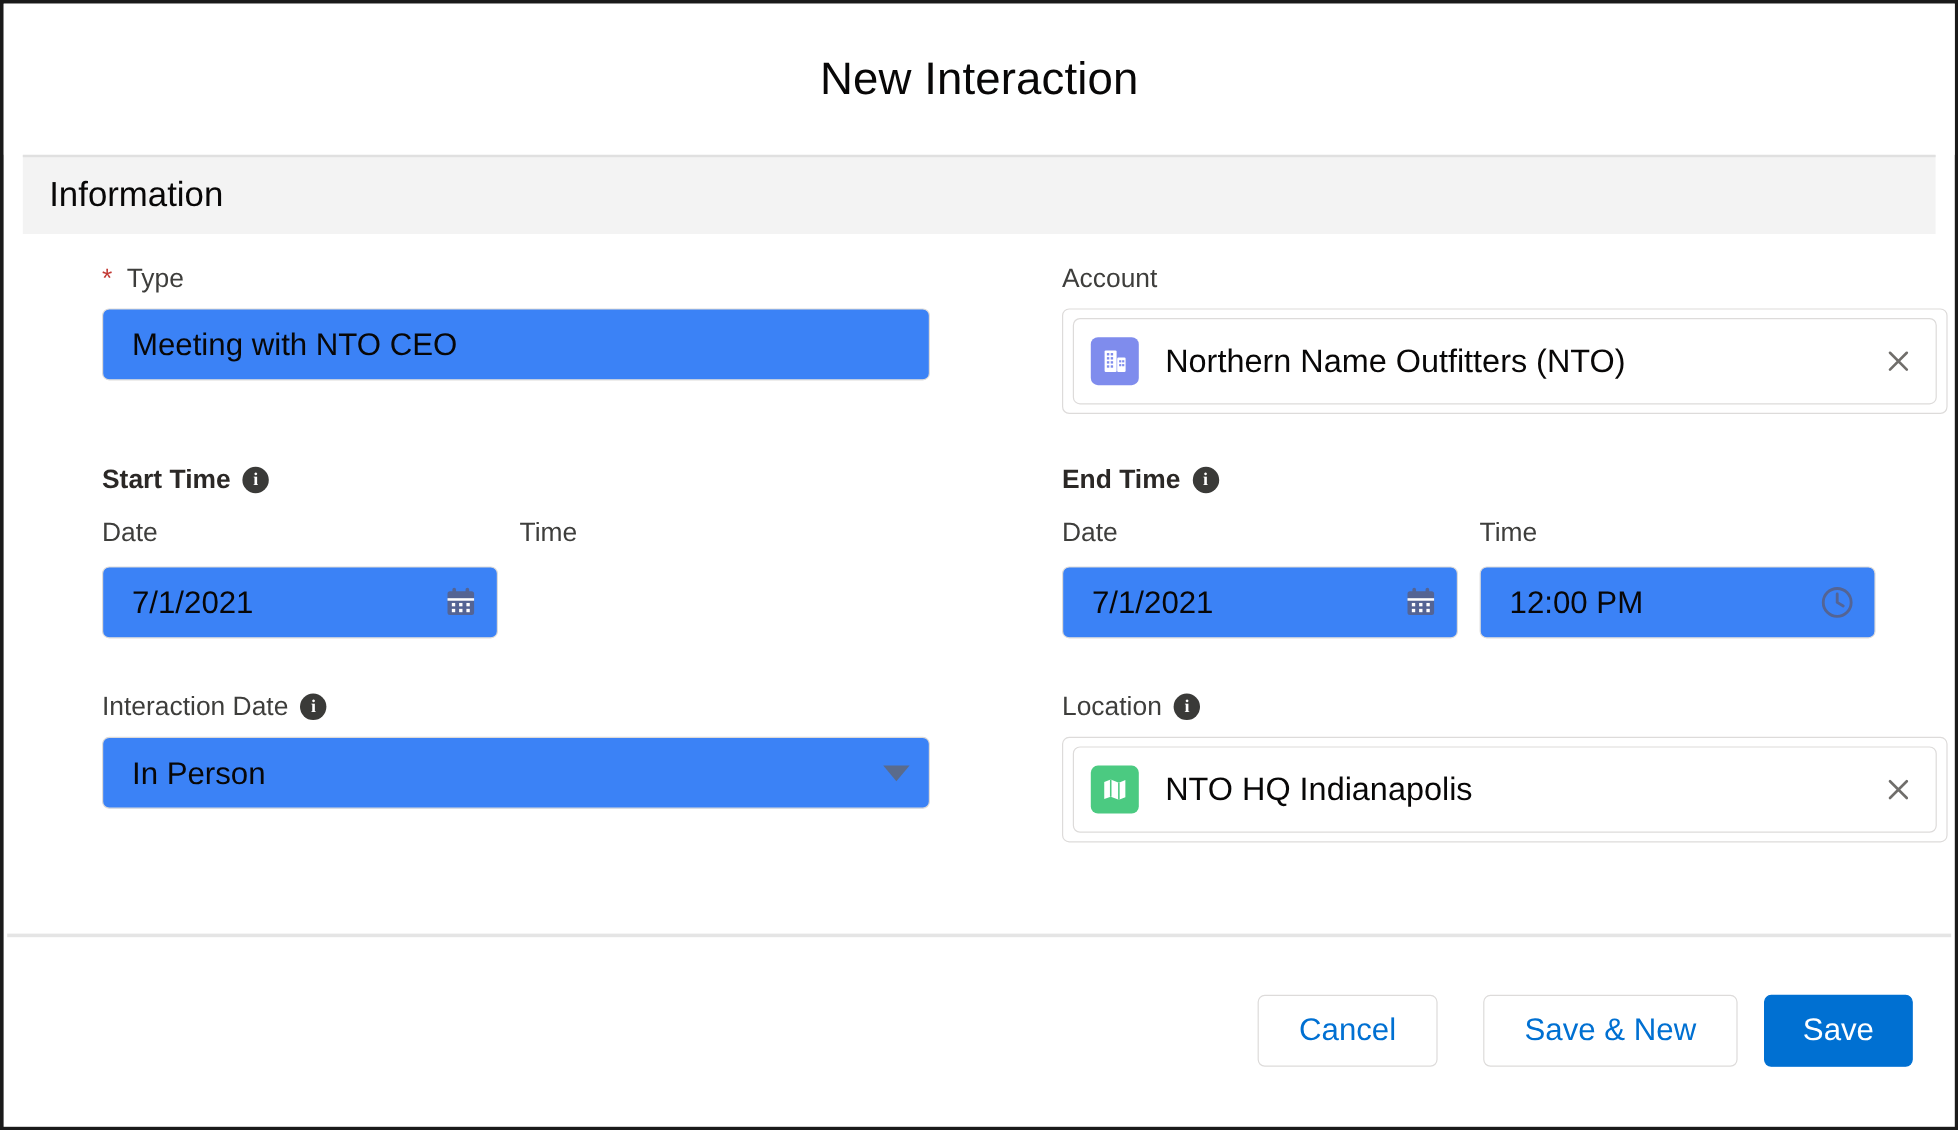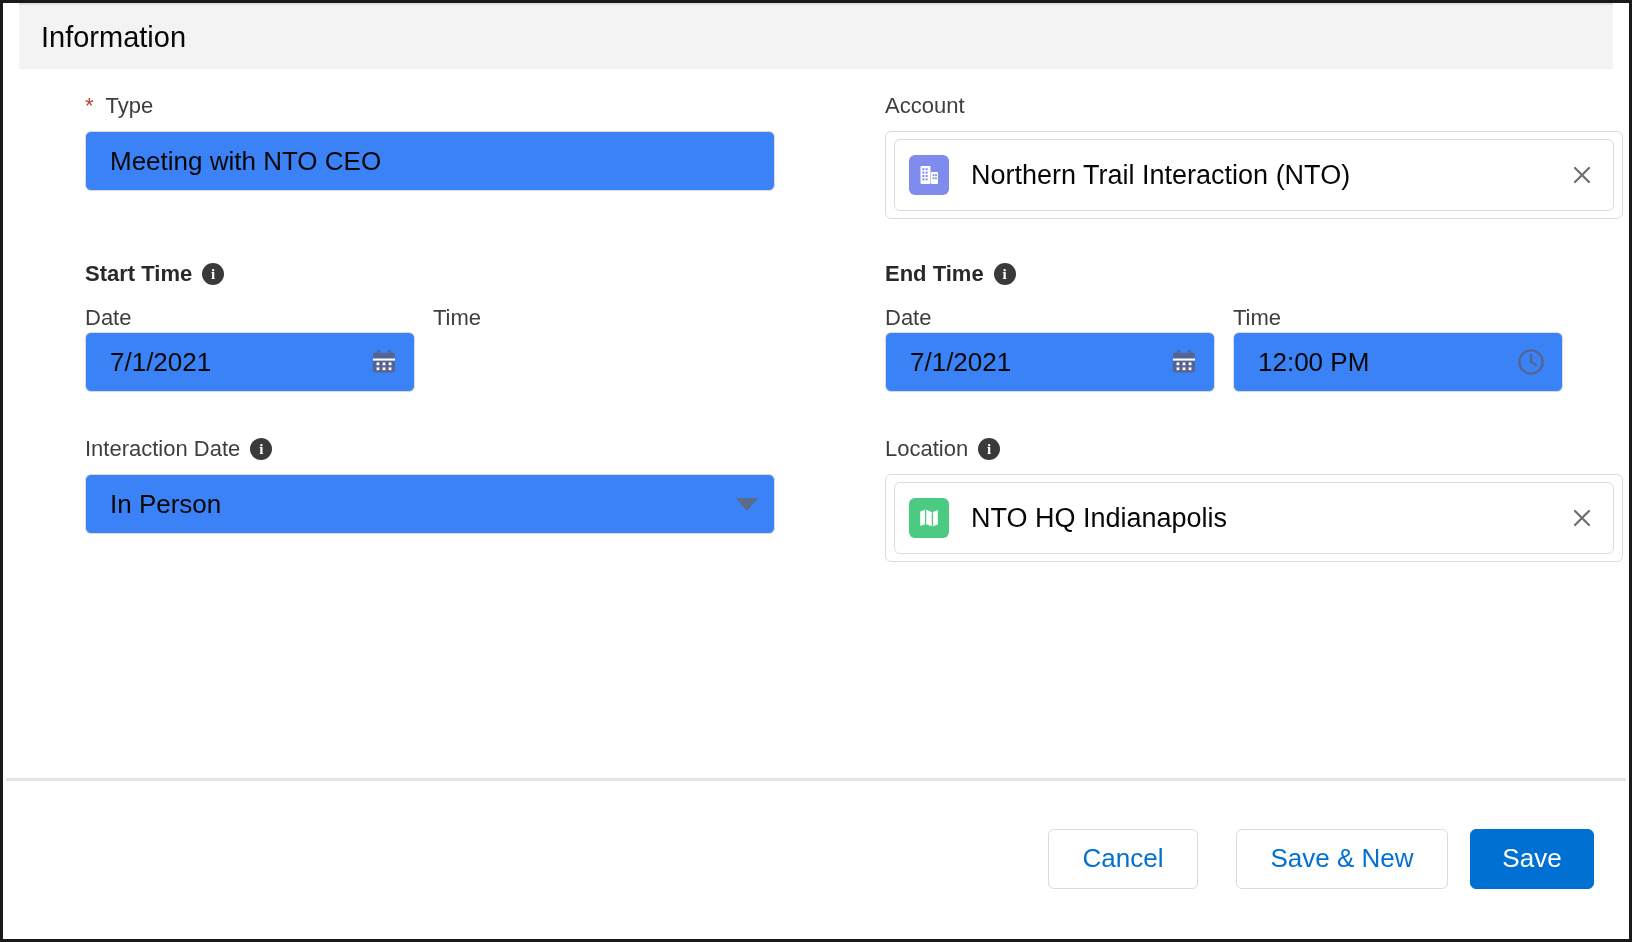--- a/index.html
+++ b/index.html
@@ -170,21 +170,21 @@
   
   .datetime-row {
     display: flex;
     gap: 18px;
   }
   .dt-date { width: 330px; }
   .dt-time { width: 330px; }
   .sub-label {
     font-size: 22px;
     color: #3e3e3c;
-    margin-bottom: 3px;
+    margin-bottom: 17px;
     line-height: 1;
   }
 
   .group-heading { margin-bottom: 22px; }
 
   .row-times { margin-bottom: 46px; }
 
   
   .select-box { width: 690px; }
   .caret {
@@ -231,20 +231,23 @@
   }
   .btn-cancel { min-width: 150px; }
   .btn-savenew { min-width: 212px; margin-left: 16px; }
   .btn-save { min-width: 124px; }
 </style>
 </head>
 <body>
 
 <div id="root">
 
+  <div class="modal-header">
+    <div class="modal-title">New Interaction</div>
+  </div>
 
   <div class="section-band">
     <div class="section-band-title">Information</div>
   </div>
 
   <div class="modal-body">
     <div class="form-grid">
 
       <div class="cell name-row">
         <div class="field-label">
@@ -275,21 +278,21 @@
                     <rect x="8.6" y="12" width="2" height="2"></rect>
                   <rect x="5.4" y="15.4" width="2" height="2"></rect>
                     <rect x="8.6" y="15.4" width="2" height="2"></rect>
                   <rect x="15.6" y="11.2" width="1.8" height="1.8"></rect>
                     <rect x="18.1" y="11.2" width="1.8" height="1.8"></rect>
                   <rect x="15.6" y="14.4" width="1.8" height="1.8"></rect>
                     <rect x="18.1" y="14.4" width="1.8" height="1.8"></rect>
                 </g>
               </svg>
             </span>
-            <span class="pill-text">Northern Trail Interaction (NTO)</span>
+            <span class="pill-text">Northern Name Outfitters (NTO)</span>
             <span class="pill-clear">
               <svg width="30" height="30" viewBox="0 0 30 30" aria-hidden="true">
                 <path d="M8 8 L22 22 M22 8 L8 22" stroke="#706e6b" stroke-width="2.2" fill="none" stroke-linecap="round"></path>
               </svg>
             </span>
           </div>
         </div>
       </div>
 
       <div class="cell row-times">

